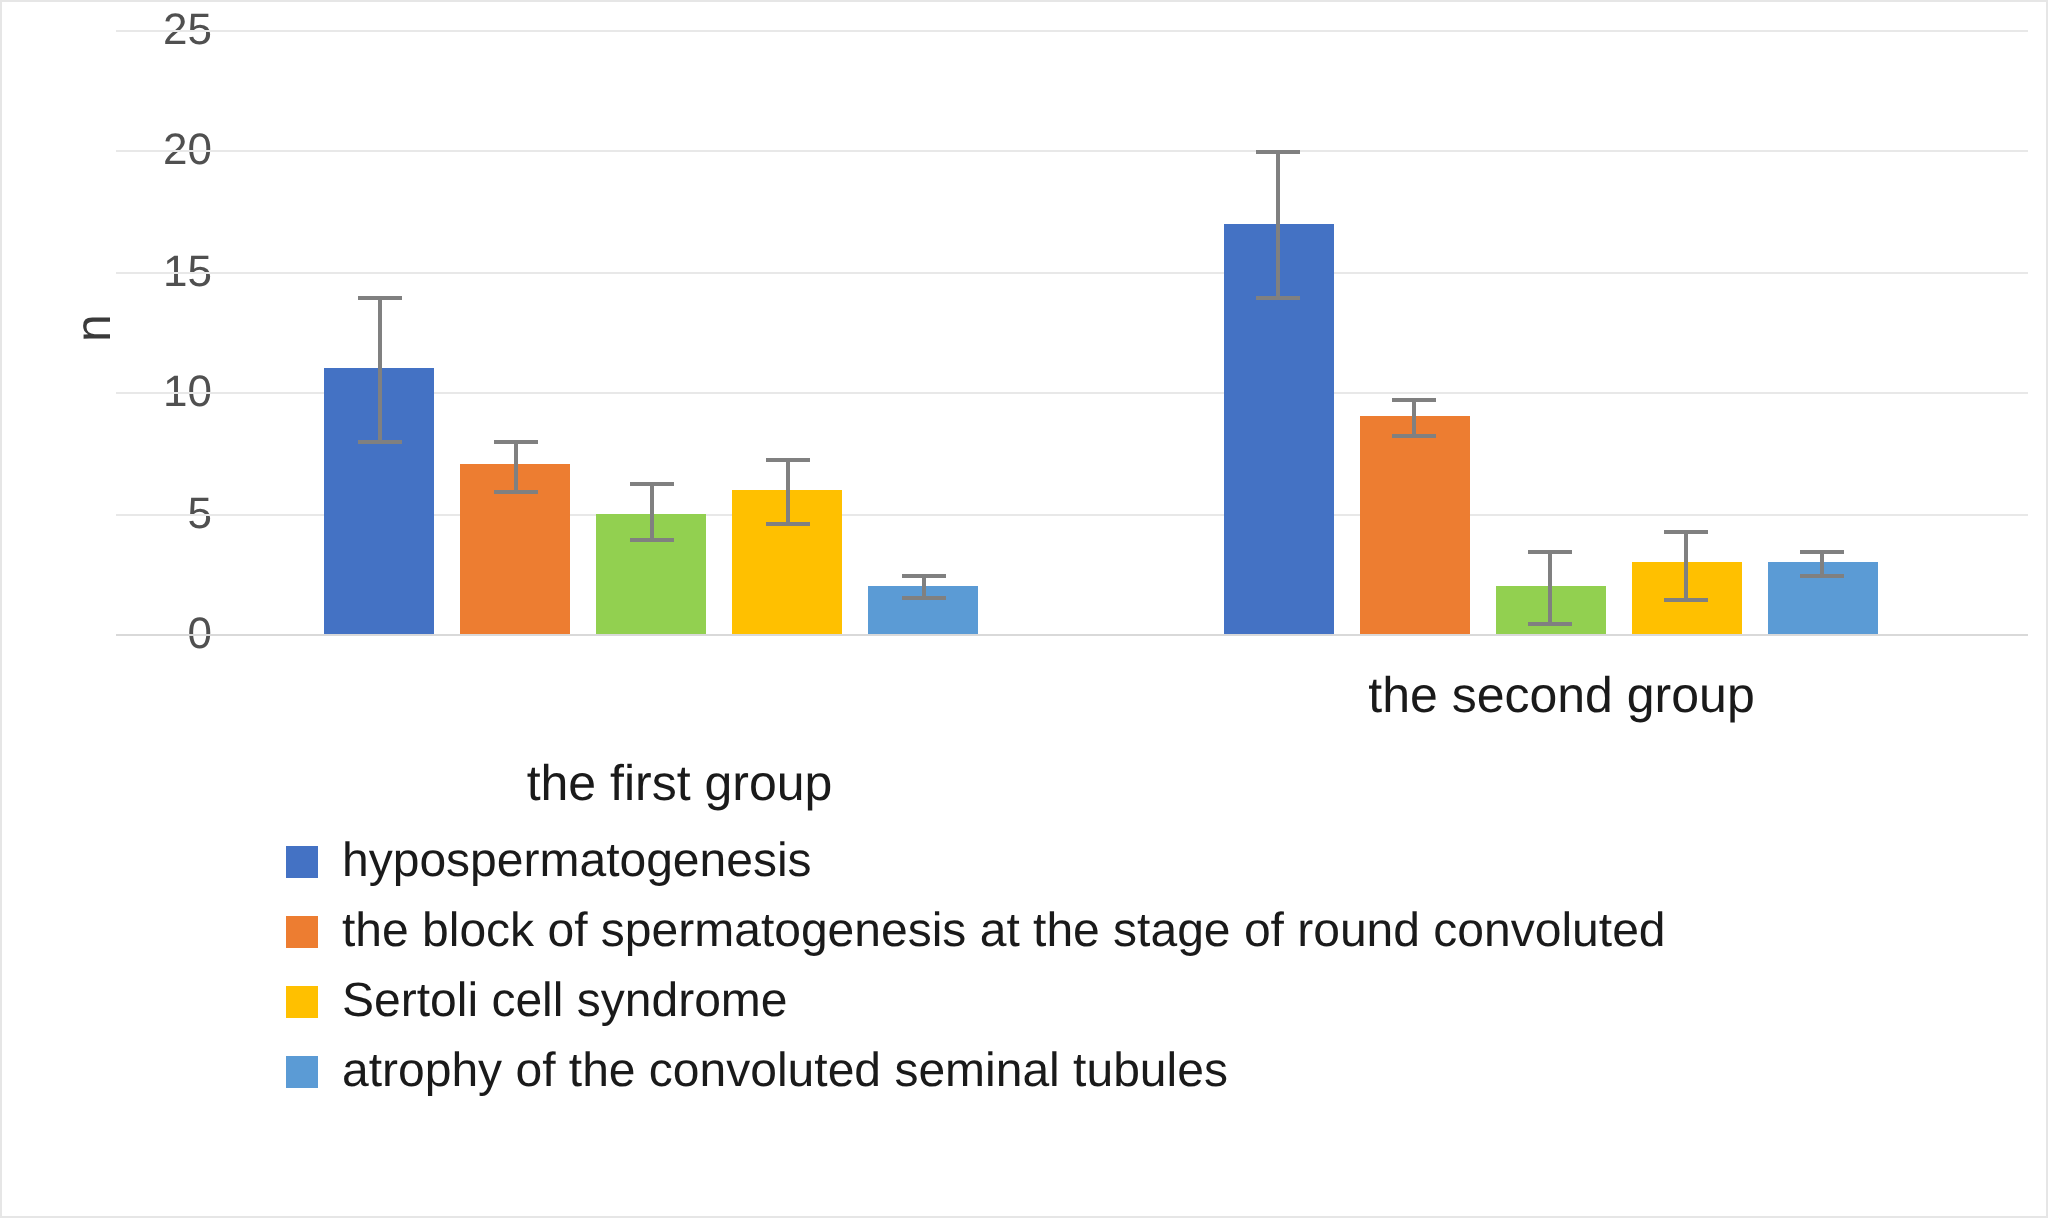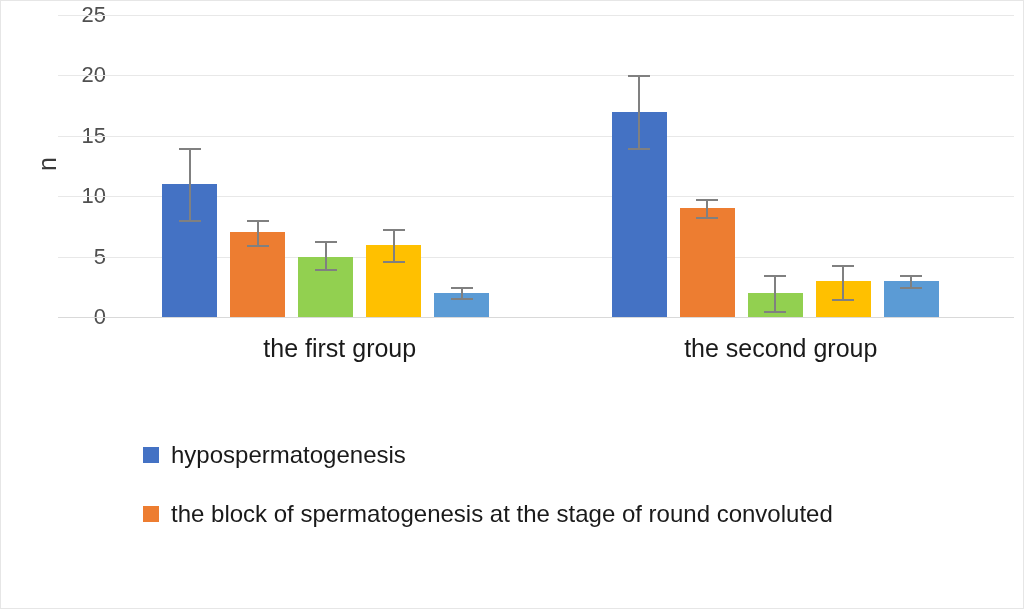--- a/index.html
+++ b/index.html
@@ -101,21 +101,20 @@
   
   #legend {
     position: absolute;
     left: 142px;
     top: 412px;
   }
   .legend-row {
     display: flex;
     align-items: center;
     height: 35px;
-    margin-top: 24px;
   }
   .legend-swatch {
     width: 16px;
     height: 16px;
     flex: 0 0 16px;
     margin-right: 12px;
   }
   .legend-label {
     font-size: 24px;
     color: #1a1a1a;
@@ -182,28 +181,36 @@
       <div class="errorbar" style="left: 345.75px; top: 271.8px; height: 10.872px;"></div>
       <div class="errorcap" style="left: 335.75px; top: 271.8px;"></div>
       <div class="errorcap" style="left: 335.75px; top: 282.672px;"></div>
       <div class="bar" title="atrophy of the convoluted seminal tubules / the second group = 3" style="left: 768.75px; width: 55px; height: 36.24px; background: rgb(91, 155, 213);"></div>
       <div class="errorbar" style="left: 795.25px; top: 259.72px; height: 12.08px;"></div>
       <div class="errorcap" style="left: 785.25px; top: 259.72px;"></div>
       <div class="errorcap" style="left: 785.25px; top: 271.8px;"></div>
     </div>
 
   <div id="x-axis-labels">
-      <div class="x-group-label" style="left: 114px; width: 449.5px;">the first group</div>
+      <div class="x-group-label" style="left: 114px; width: 449.5px; margin-top: 44px;">the first group</div>
       <div class="x-group-label" style="left: 555px; width: 449.5px;">the second group</div>
     </div>
 
   <div id="legend">
       <div class="legend-row">
         <span class="legend-swatch" style="background: rgb(68, 114, 196);"></span>
         <span class="legend-label">hypospermatogenesis</span>
       </div>
       <div class="legend-row">
         <span class="legend-swatch" style="background: rgb(237, 125, 49);"></span>
         <span class="legend-label">the block of spermatogenesis at the stage of round convoluted</span>
       </div>
+      <div class="legend-row">
+        <span class="legend-swatch" style="background: rgb(255, 192, 0);"></span>
+        <span class="legend-label">Sertoli cell syndrome</span>
+      </div>
+      <div class="legend-row">
+        <span class="legend-swatch" style="background: rgb(91, 155, 213);"></span>
+        <span class="legend-label">atrophy of the convoluted seminal tubules</span>
+      </div>
     </div>
 
 </div>
 
 </body></html>

